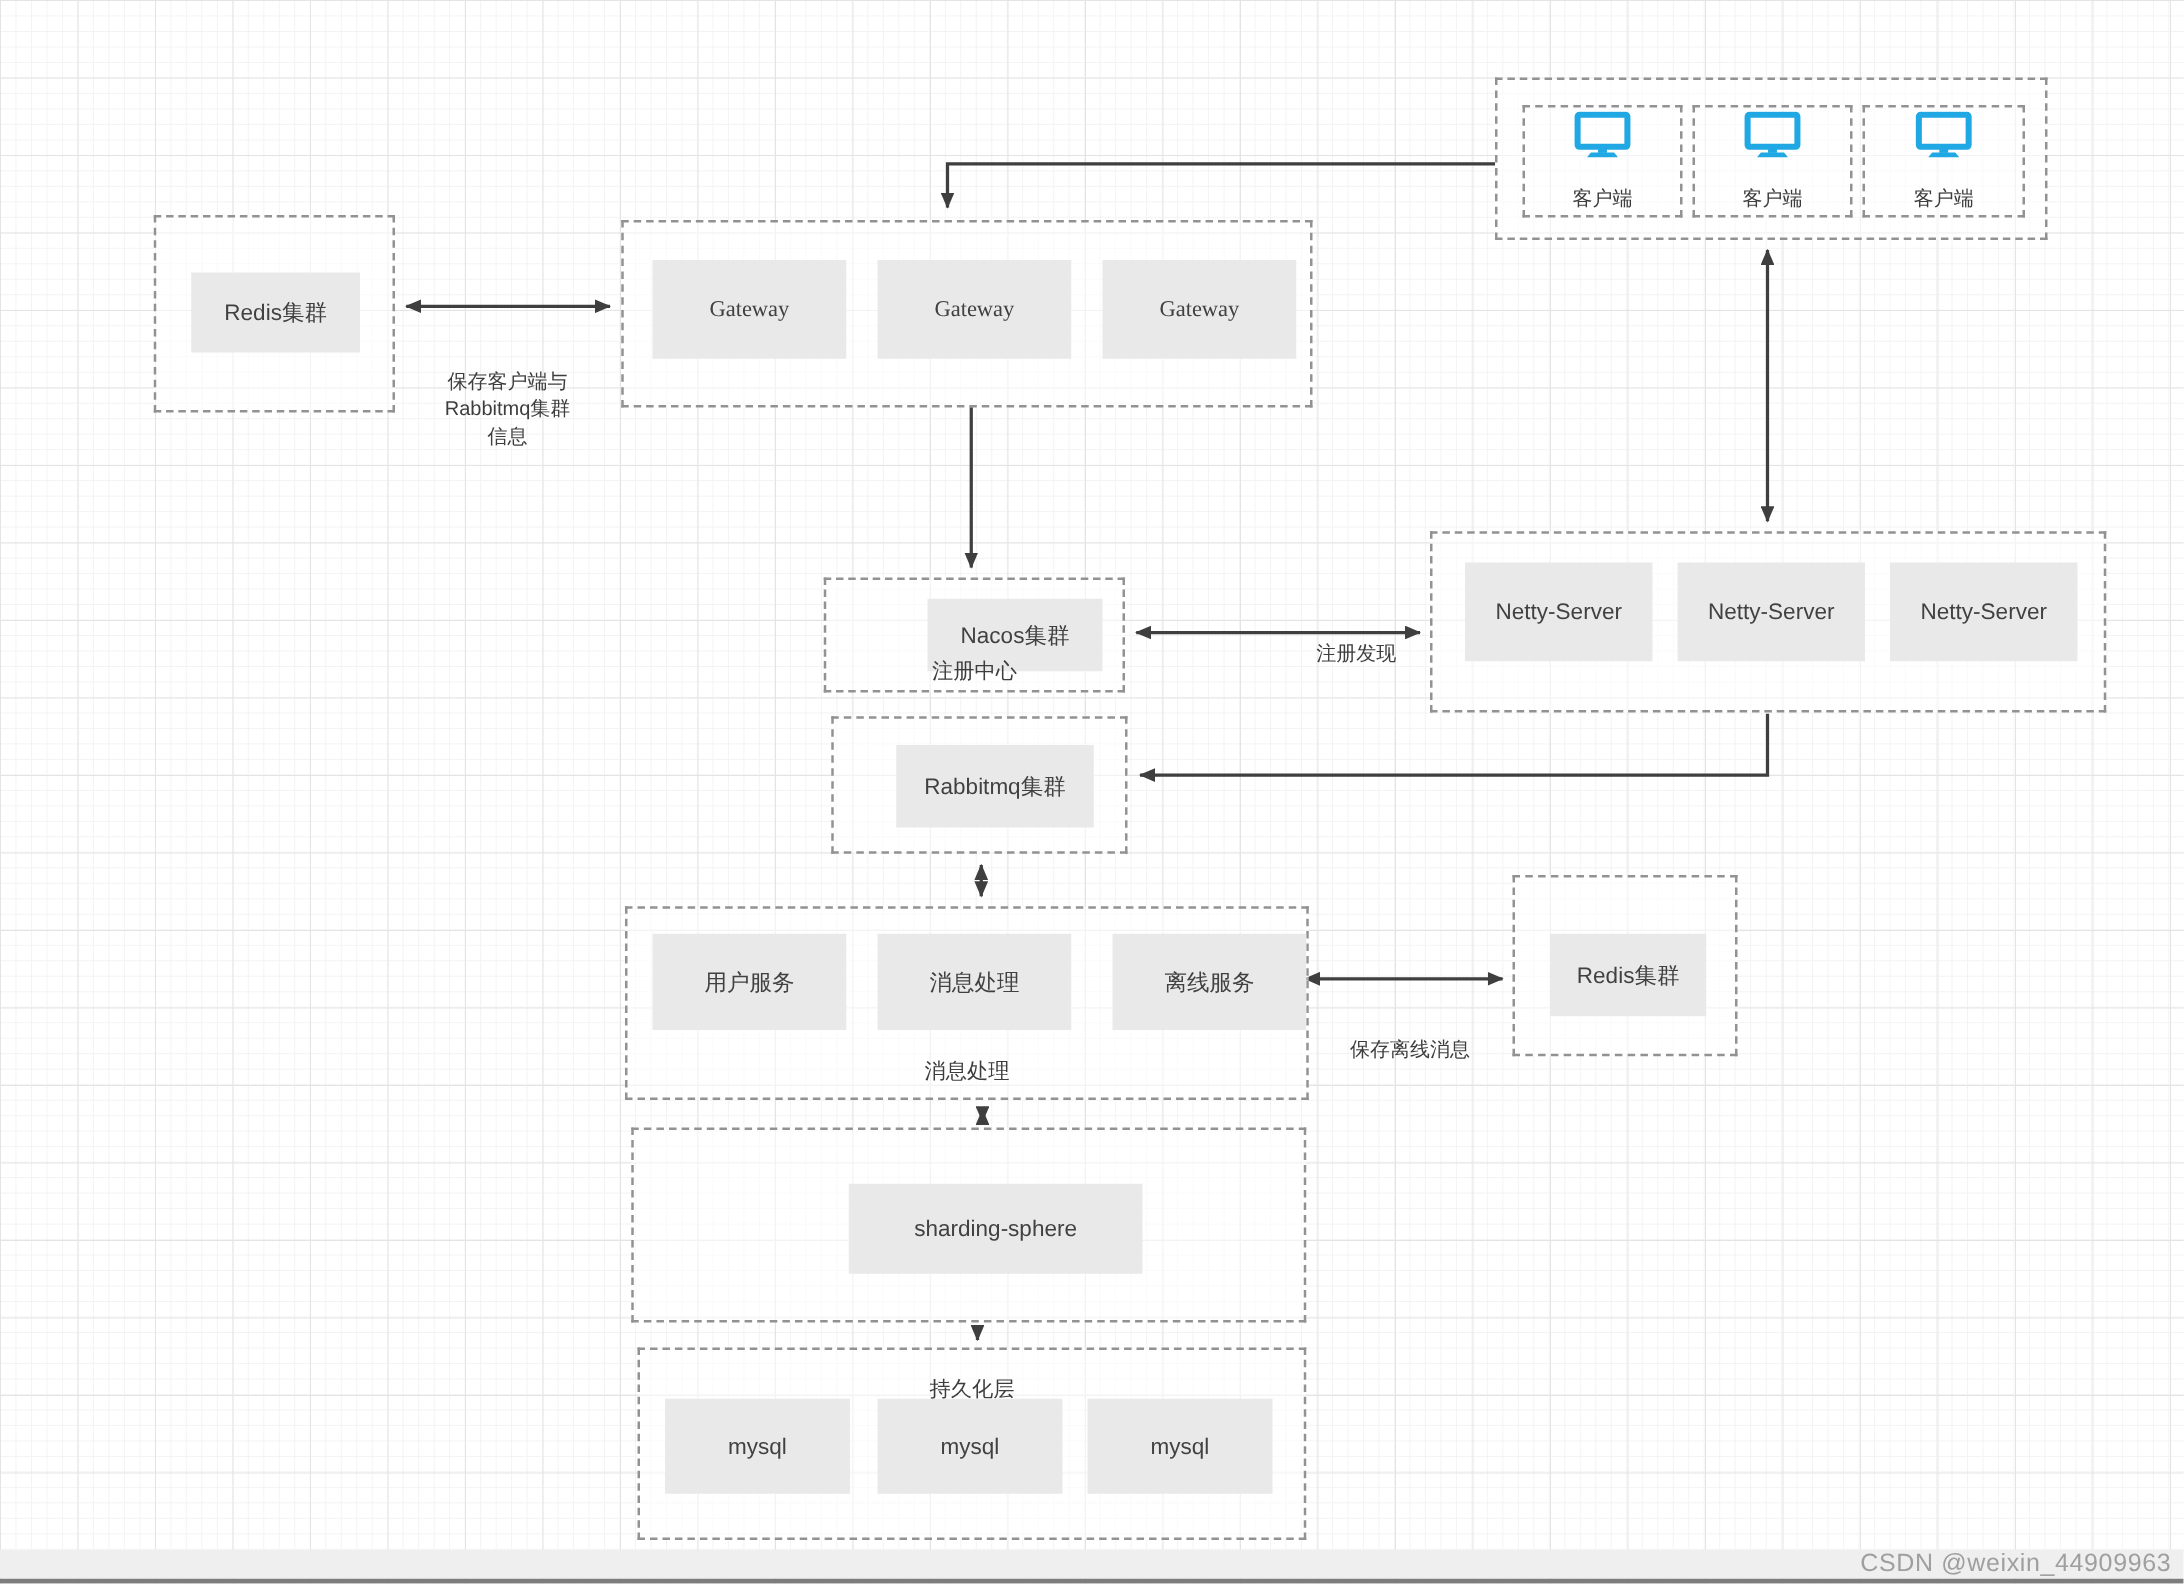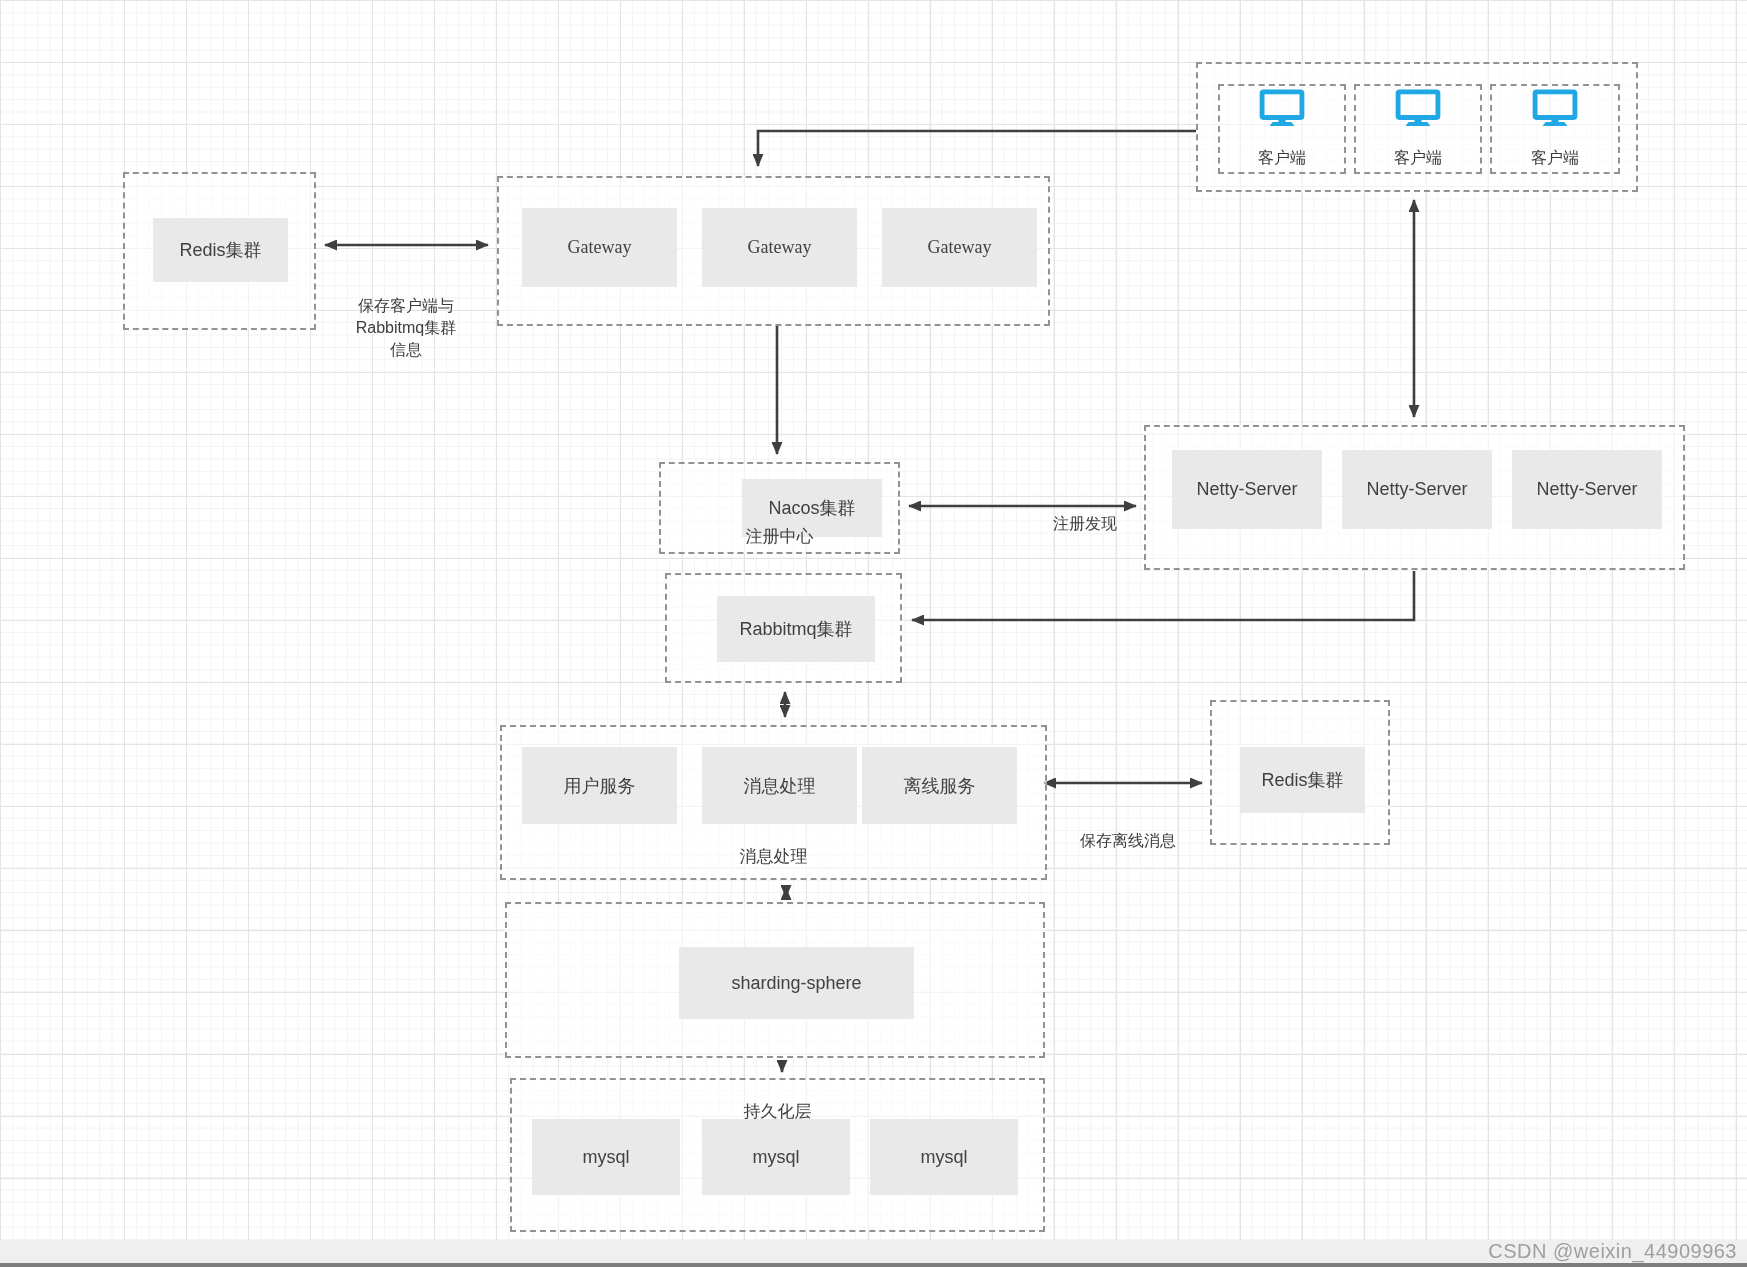--- a/index.html
+++ b/index.html
@@ -116,21 +116,21 @@
 
   <div class="edgelabel" style="left:1025px;top:475px;width:120px;">注册发现</div>
 
   <div class="group" style="left:665px;top:573px;width:237px;height:110px;">
     <div class="node" style="left:50px;top:21px;width:158px;height:66px;">Rabbitmq集群</div>
   </div>
 
   <div class="group" style="left:500px;top:725px;width:547px;height:155px;">
     <div class="node" style="left:20px;top:20px;width:155px;height:77px;">用户服务</div>
     <div class="node" style="left:200px;top:20px;width:155px;height:77px;">消息处理</div>
-    <div class="node" style="left:360px;top:20px;width:155px;height:77px;">离线服务</div>
+    <div class="node" style="left:388px;top:20px;width:155px;height:77px;">离线服务</div>
     <div class="grouplabel" style="bottom:10px;">消息处理</div>
   </div>
 
   <div class="group" style="left:1210px;top:700px;width:180px;height:145px;">
     <div class="node" style="left:28px;top:45px;width:125px;height:66px;">Redis集群</div>
   </div>
 
   <div class="edgelabel" style="left:1048px;top:792px;width:160px;">保存离线消息</div>
 
   <div class="group" style="left:505px;top:902px;width:540px;height:156px;">

